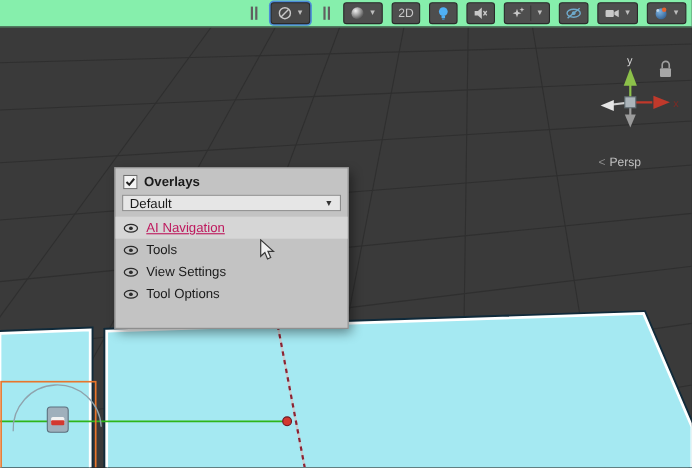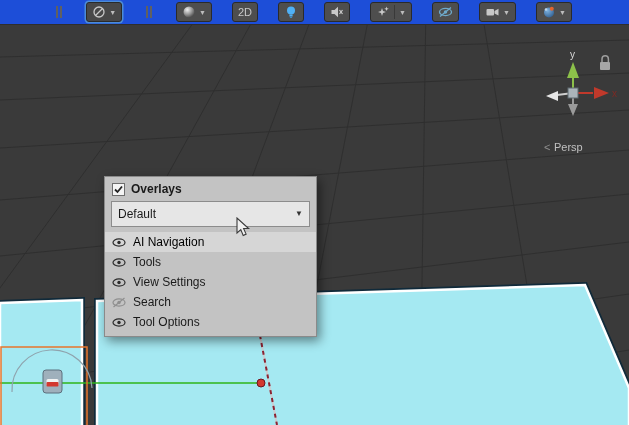--- a/index.html
+++ b/index.html
@@ -8,55 +8,55 @@
   #stage {
     position:relative; width:629px; height:425px; overflow:hidden;
     background:#3A3A3A;
   }
   
   svg.scene { position:absolute; left:0; top:0; width:629px; height:425px; z-index:0; }
 
   
   .toolbar {
     position:absolute; left:0; top:0; right:0; height:25px; z-index:3;
-    background:#1d4ed8; border-bottom:1px solid #2E2E2E;
-    display:flex; align-items:center; justify-content:center;
-    gap:20px; padding-right:5px;
+    background:#86efac; border-bottom:1px solid #2E2E2E;
+    display:flex; align-items:center; justify-content:flex-end;
+    gap:8px; padding-right:5px;
   }
   .handle { display:flex; gap:2px; margin:0 4px; }
   .handle i { display:block; width:2px; height:12px; background:#606060; }
   .tbtn {
     display:flex; align-items:center; justify-content:center; gap:3px;
     height:20px; padding:0 5px; background:#4E4E4E;
     border:1px solid #2A2A2A; border-radius:3px;
     color:#C8C8C8; font-size:11px; font-family:inherit; cursor:default;
   }
   .tbtn.active { box-shadow:0 0 0 1.5px #4C8CD8; background:#484848; }
   .dd { font-size:7px; color:#BDBDBD; line-height:1; }
   .divider { width:1px; height:14px; background:#393939; margin:0 1px; }
 
   
   .menu {
-    position:absolute; left:104px; top:176px; width:213px; z-index:4;
+    position:absolute; left:104px; top:152px; width:213px; z-index:4;
     background:#C3C3C3; border:1px solid #8A8A8A;
     box-shadow:3px 4px 10px rgba(0,0,0,0.45);
-    font-size:12px; color:#1A1A1A; padding-bottom:4px;
+    font-size:12px; color:#1A1A1A; padding-bottom:21px;
   }
   .om-header { display:flex; align-items:center; gap:6px; padding:5px 7px 4px; font-weight:bold; }
   .checkbox {
     width:13px; height:13px; background:#F4F4F4; border:1px solid #6E6E6E;
     display:flex; align-items:center; justify-content:center;
   }
   .om-dd {
-    margin:1px 6px 5px; height:26px; background:#E6E6E6; border:1px solid #8C8C8C;
+    margin:1px 6px 5px; height:15px; background:#E6E6E6; border:1px solid #8C8C8C;
     display:flex; align-items:center; justify-content:space-between; padding:0 6px;
   }
   .om-dd .dd { color:#333; font-size:8px; }
   .om-item { display:flex; align-items:center; gap:7px; height:20px; padding:0 7px; }
-  .om-item.selected { background:#D6D6D6; color:#000000; }
+  .om-item.selected { background:#D6D6D6; color:#be185d;text-decoration:underline; }
 
   
   .cursor { position:absolute; left:236px; top:217px; z-index:9; }
 </style>
 </head>
 <body>
 
 <div id="stage">
 
   <svg class="scene" viewBox="0 0 629 425">
@@ -260,28 +260,20 @@
 
 
     <div class="om-item">
       <svg width="14" height="11" viewBox="0 0 14 11">
         <ellipse cx="7" cy="5.5" rx="6" ry="3.6" fill="none" stroke="#2b2b2b" stroke-width="1.2"></ellipse>
         <circle cx="7" cy="5.5" r="1.7" fill="#2b2b2b"></circle>
       </svg>
       <span>View Settings</span>
     </div>
 
-    <div class="om-item">
-      <svg width="14" height="11" viewBox="0 0 14 11">
-        <ellipse cx="7" cy="5.5" rx="6" ry="3.6" fill="none" stroke="#8f8f8f" stroke-width="1.2"></ellipse>
-        <circle cx="7" cy="5.5" r="1.7" fill="#8f8f8f"></circle>
-        <line x1="1.5" y1="10" x2="12.5" y2="1" stroke="#8f8f8f" stroke-width="1.2"></line>
-      </svg>
-      <span>Search</span>
-    </div>
 
     <div class="om-item">
       <svg width="14" height="11" viewBox="0 0 14 11">
         <ellipse cx="7" cy="5.5" rx="6" ry="3.6" fill="none" stroke="#2b2b2b" stroke-width="1.2"></ellipse>
         <circle cx="7" cy="5.5" r="1.7" fill="#2b2b2b"></circle>
       </svg>
       <span>Tool Options</span>
     </div>
 
   </div>

